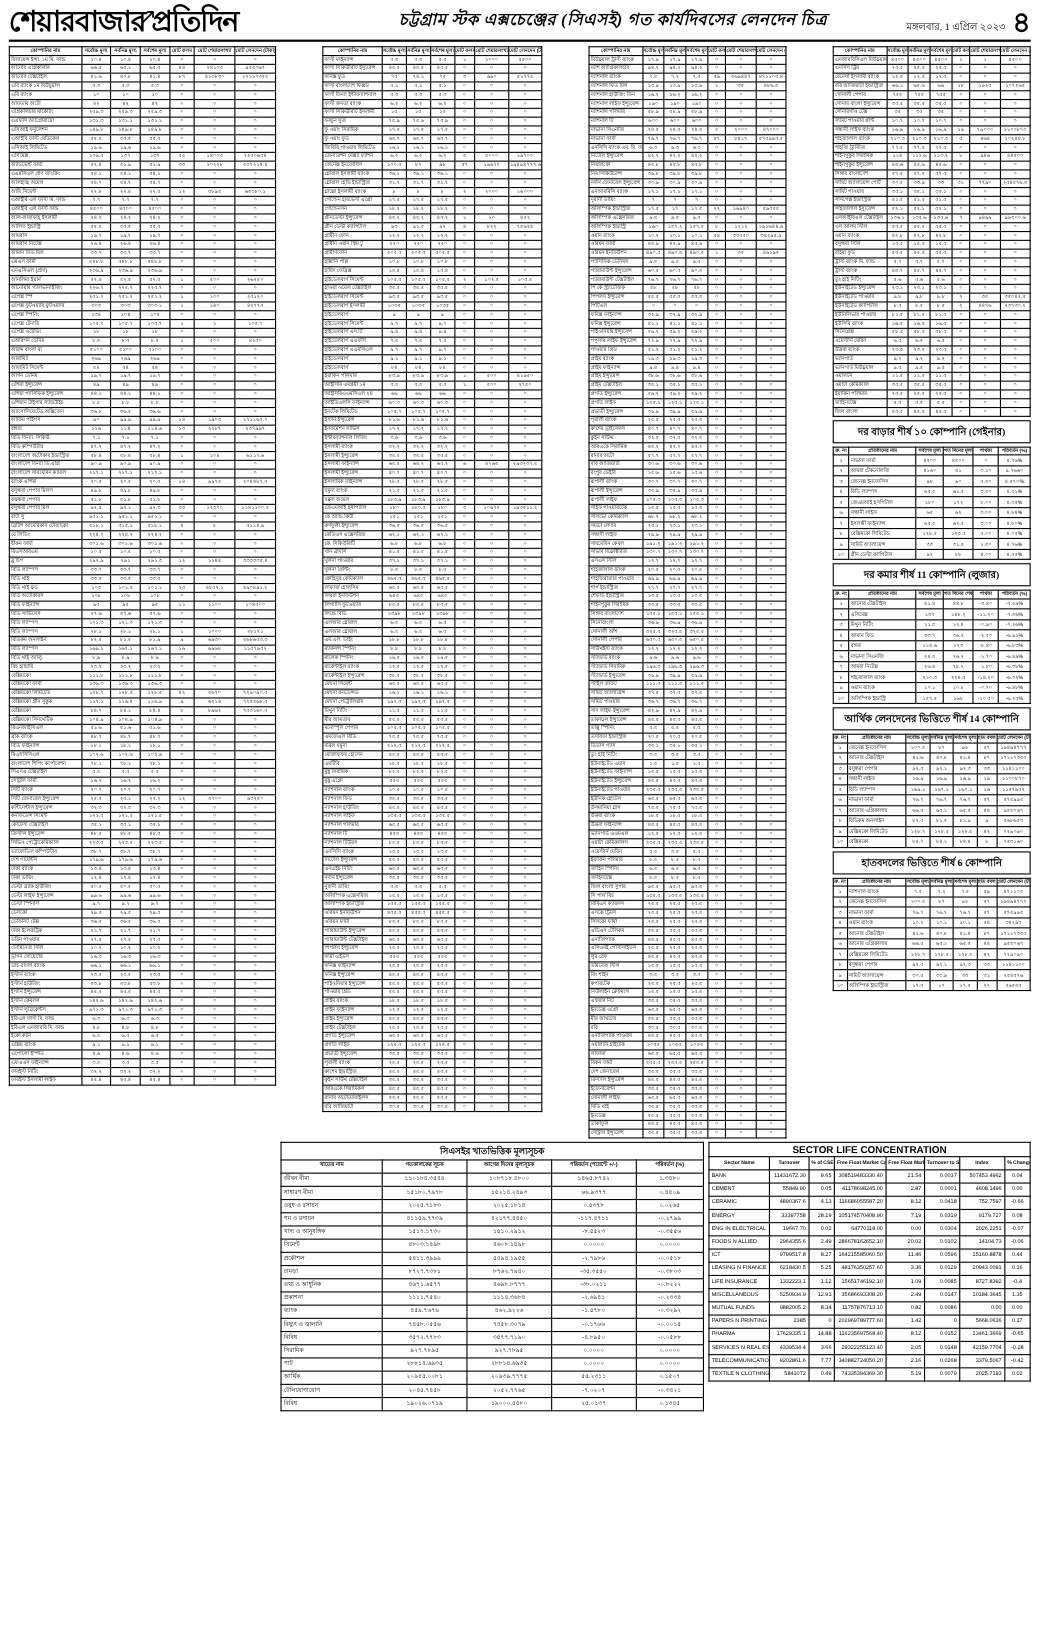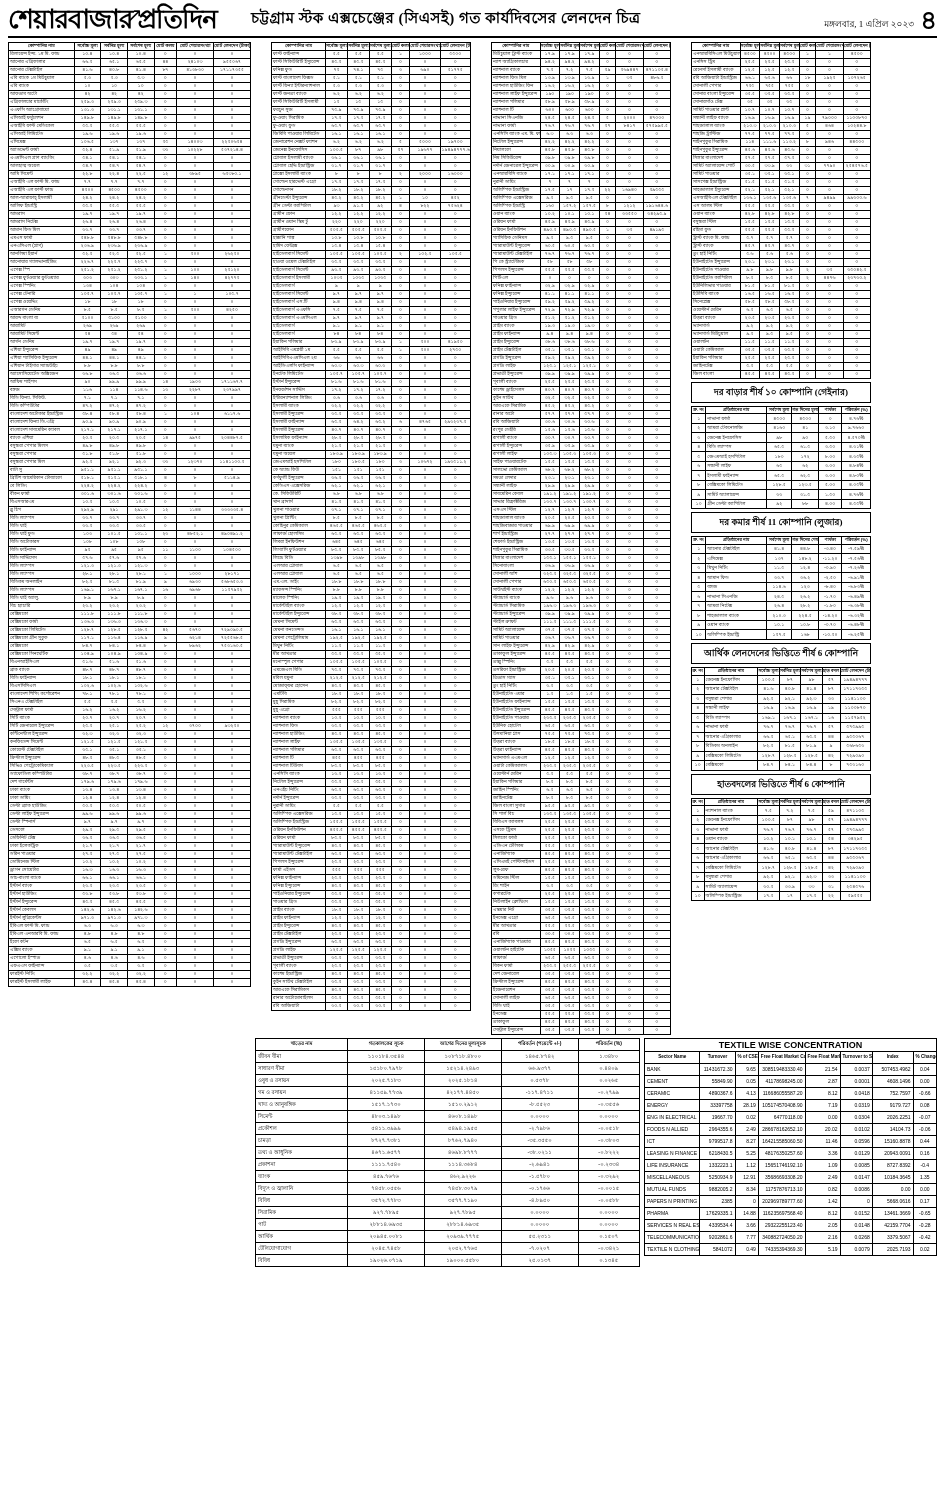--- a/index.html
+++ b/index.html
@@ -12,27 +12,27 @@
     font-size: 5px;
     position: relative;
   }
   .page { width:945px; height:1486px; padding:6px 8px; position:relative; }
 
   
   .masthead { display:flex; align-items:flex-end; border-bottom:2px solid #000; padding-bottom:3px; margin-bottom:4px; }
   .logo-wrap { width:243px; flex:0 0 243px; position:relative; }
   .logo-text { font-family:"Liberation Serif", serif; font-weight:bold; font-size:26px; letter-spacing:-1px; line-height:1; }
   .logo-arrow { position:absolute; left:118px; top:-4px; font-size:20px; }
-  .mast-center { flex:1; text-align:left; font-family:"Liberation Serif", serif; font-weight:bold; font-size:15px; letter-spacing:0.5px; padding-bottom:2px;}
+  .mast-center { flex:1; text-align:right; font-family:"Liberation Serif", serif; font-weight:bold; font-size:15px; letter-spacing:0.5px; padding-bottom:2px;font-style:italic;}
   .mast-right { width:185px; flex:0 0 185px; text-align:right; display:flex; align-items:flex-end; justify-content:flex-end; gap:6px; padding-bottom:1px;}
   .mast-date { font-size:9px; font-family:"Liberation Serif", serif; }
   .page-num { font-family:"Liberation Serif", serif; font-weight:bold; font-size:26px; line-height:0.9; }
 
   
-  .cols { display:flex; gap:20px; }
+  .cols { display:flex; gap:20px;justify-content:space-between; }
   .col { display:flex; flex-direction:column; gap:3px; }
   .c1 { width:243px; }
   .c2 { width:200px; }
   .c3 { width:180px; }
   .c4 { width:180px; }
 
   table.q { width:100%; border-collapse:collapse; table-layout:fixed; }
   table.q th, table.q td { border:0.5px solid #000; padding:0px 1px; font-size:4.6px; line-height:1.22; height:8px; overflow:hidden; white-space:nowrap; }
   table.q th { font-weight:bold; text-align:center; font-size:4.5px; line-height:1.05; padding:1px 0; height:auto; }
   table.q td.name { text-align:left; }
@@ -4012,21 +4012,21 @@
               <td>১০</td>
               <td class="nm">অলিম্পিক ইন্ডাস্ট্রি</td>
               <td>১৫৭.৫</td>
               <td>১৬৮</td>
               <td>-১০.৫০</td>
               <td>-৬.২৫%</td>
             </tr>
           </tbody>
       </table>
 
-      <div class="secthead">আর্থিক লেনদেনের ভিত্তিতে শীর্ষ 6 কোম্পানি</div>
+      <div class="secthead">আর্থিক লেনদেনের ভিত্তিতে শীর্ষ 14 কোম্পানি</div>
       <table class="tt">
         <colgroup>
             <col style="width:7%">
             <col style="width:30%">
             <col style="width:12%">
             <col style="width:12%">
             <col style="width:12%">
             <col style="width:10%">
             <col style="width:17%">
           </colgroup>
@@ -4249,20 +4249,21 @@
               <td>৫৯৫৫৫</td>
             </tr>
           </tbody>
       </table>
     </div>
   </div>
 
   <div class="bottom">
     <div class="bl"></div>
     <div class="bm">
+      <div class="cstitle">সিএসইর খাতভিত্তিক মূল্যসূচক</div>
       <table class="idx">
         <colgroup>
             <col style="width:24%">
             <col style="width:20%">
             <col style="width:20%">
             <col style="width:20%">
             <col style="width:16%">
           </colgroup>
         <thead>
             <tr id="ih">
@@ -4397,21 +4398,21 @@
               <td class="nm">বিবিধ</td>
               <td class="n">১৯০২৬.০৭১৯</td>
               <td class="n">১৯০০০.৫৫৮০</td>
               <td class="n">২৫.০১৩৭</td>
               <td class="n">০.১৩৪৫</td>
             </tr>
           </tbody>
       </table>
     </div>
     <div class="br">
-      <div class="swtitle">TEXTILE WISE CONCENTRATION</div>
+      <div class="swtitle">SECTOR LIFE CONCENTRATION</div>
       <table class="sw">
         <colgroup>
             <col style="width:19%">
             <col style="width:12%">
             <col style="width:8%">
             <col style="width:16%">
             <col style="width:12%">
             <col style="width:11%">
             <col style="width:14%">
             <col style="width:8%">

